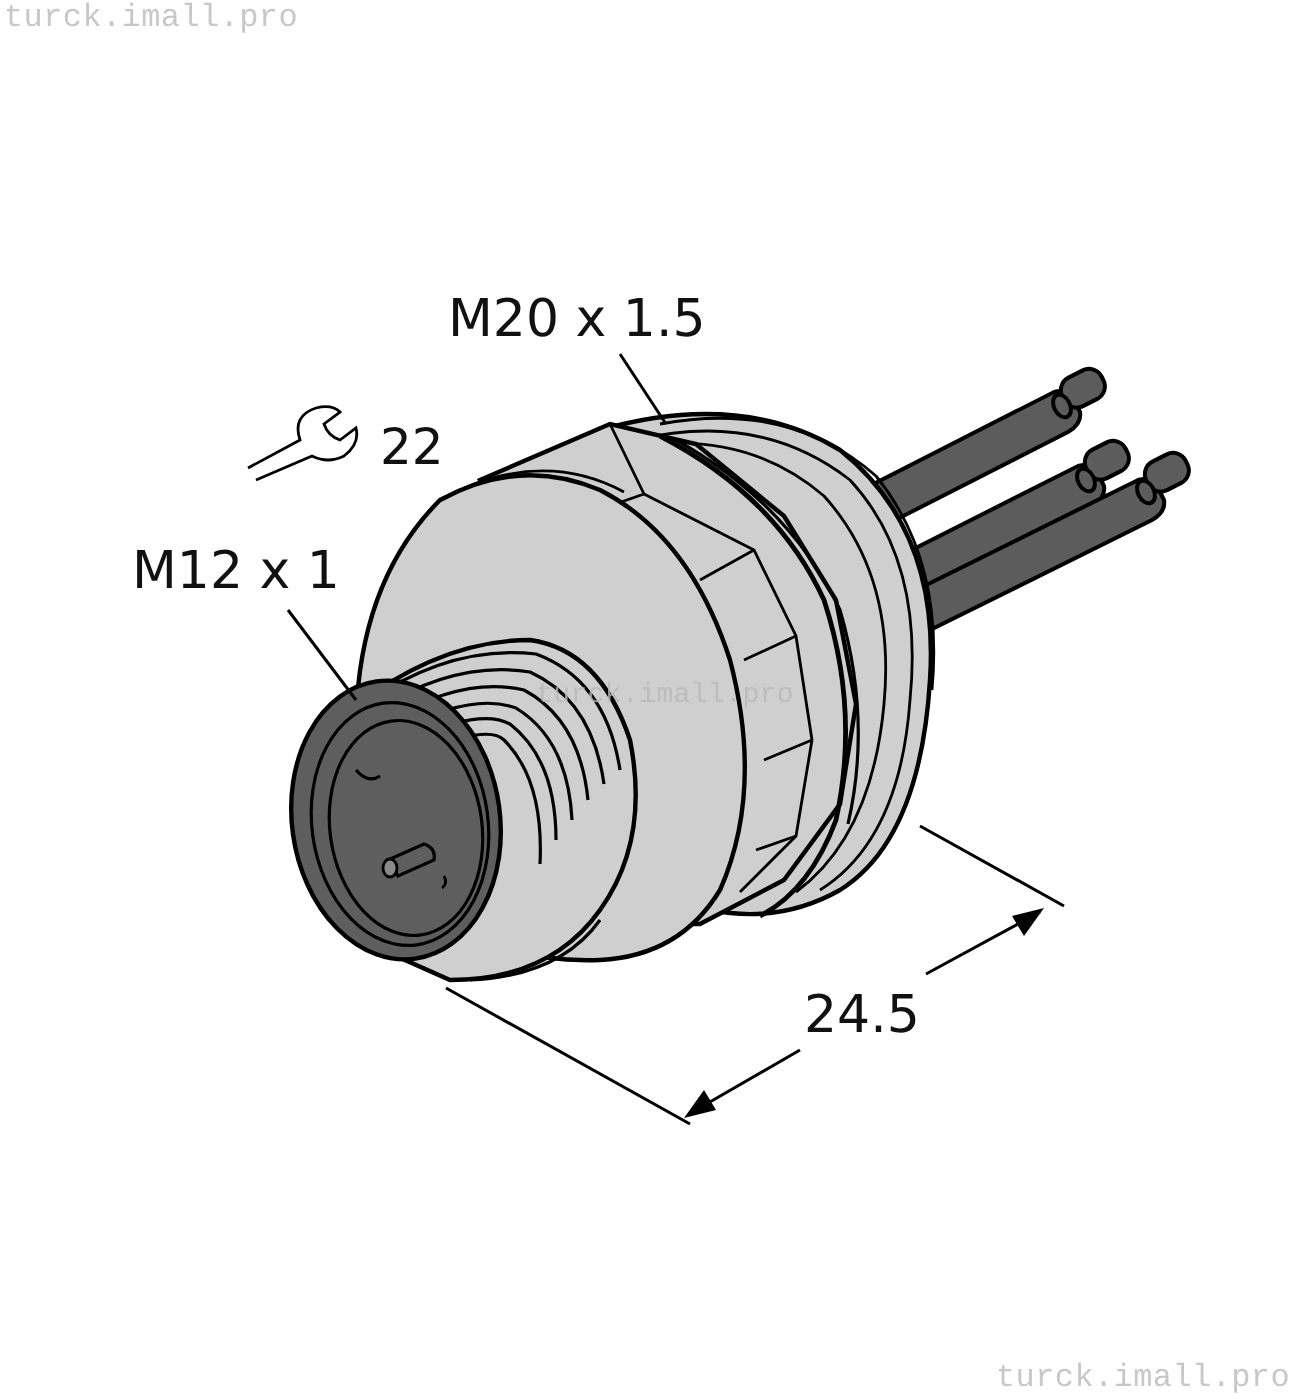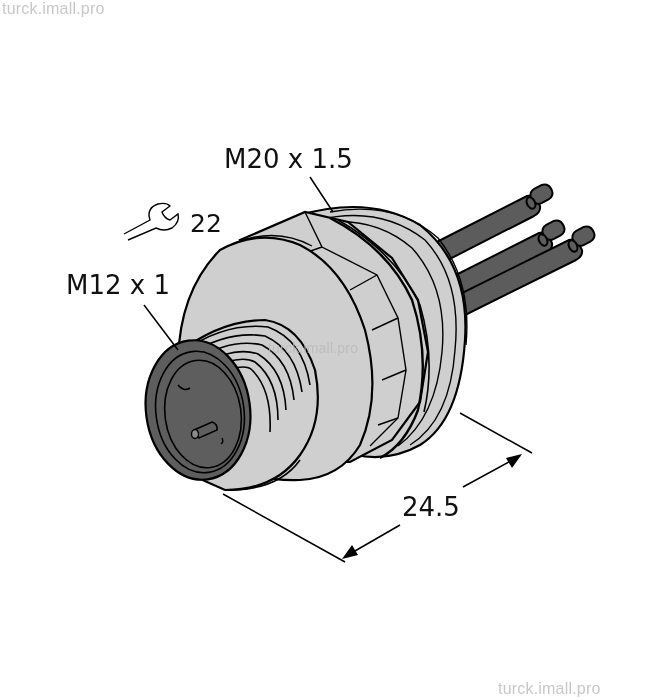--- a/index.html
+++ b/index.html
@@ -1,17 +1,17 @@
 <!DOCTYPE html>
 <html><head>
   <meta charset="utf-8">
   <style>
     html, body { margin: 0; padding: 0; background: #ffffff; }
     body { width: 653px; height: 700px; position: relative; overflow: hidden; }
-    .wm { position: absolute; font-family: Liberation Sans, sans-serif; font-size: 16px; color: #c8c8c8; letter-spacing: 0.2px; white-space: nowrap; }
+    .wm { position: absolute; font-family: Liberation Mono, monospace; font-size: 16px; color: #c8c8c8; letter-spacing: 0.2px; white-space: nowrap; }
     .wm-top { left: 2px; top: 0px; }
     .wm-bottom { left: 498px; top: 680px; }
     .wm-center { left: 268px; top: 340px; color: #b9b9b9; font-size: 14px; opacity: 0.8; }
     svg { position: absolute; left: 0; top: 0; }
     .lbl { font-family: "DejaVu Sans", "Liberation Sans", sans-serif; font-size: 26px; fill: #111; }
     .lbl-sm { font-family: "DejaVu Sans", "Liberation Sans", sans-serif; font-size: 25px; fill: #111; }
     .stroke { stroke: #000; fill: none; }
     .body { fill: #cfcfcf; stroke: #000; stroke-width: 2.2; }
     .dark { fill: #5e5e5e; stroke: #000; stroke-width: 2.2; }
     .wire { fill: #5c5c5c; stroke: #000; stroke-width: 2; }

